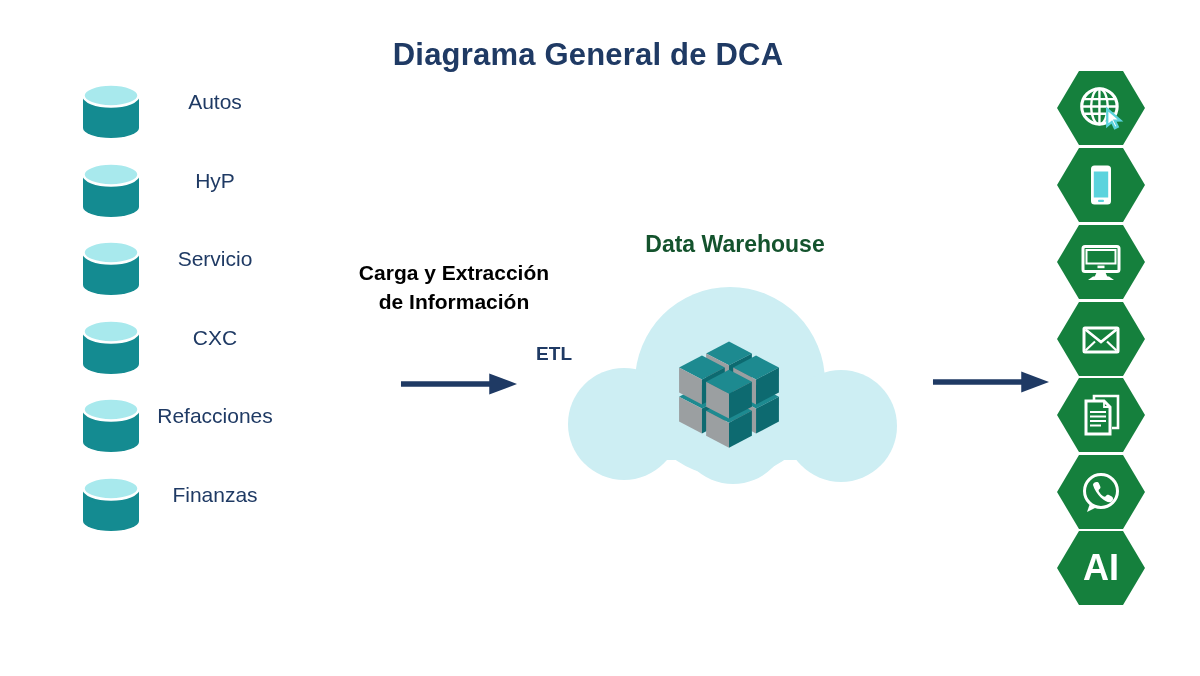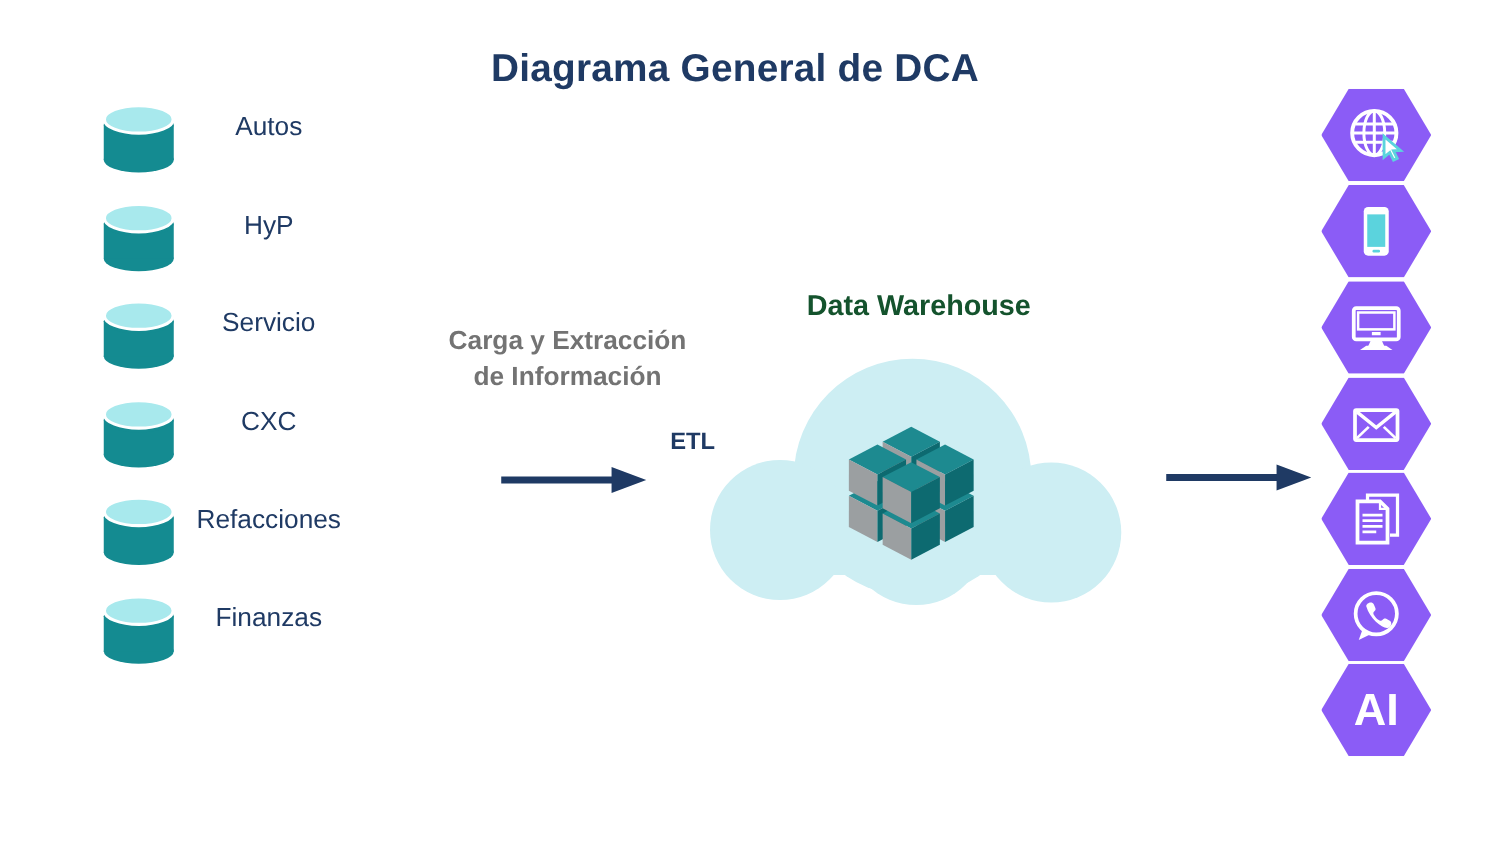--- a/index.html
+++ b/index.html
@@ -5,33 +5,33 @@
   html,body{margin:0;padding:0;background:#fff;}
   .canvas{position:relative;width:1200px;height:652px;background:#ffffff;
           font-family:"Liberation Sans",sans-serif;overflow:hidden;}
   .title{position:absolute;left:0;top:37px;width:1176px;text-align:center;
          font-size:31px;font-weight:700;color:#1f3a64;letter-spacing:.2px;}
   .src-row{position:absolute;left:82px;width:260px;height:57px;}
   .src-row .lbl{position:absolute;left:68px;top:8px;width:130px;text-align:center;
                 font-size:21px;font-weight:400;color:#1f3a64;line-height:22px;}
   .cyl{position:absolute;left:0;top:0;}
   .mid-caption{position:absolute;left:336px;top:258px;width:236px;text-align:center;
-               font-size:21px;font-weight:700;color:#737373;line-height:29px;}
+               font-size:21px;font-weight:700;color:#000000;line-height:29px;}
   .etl{position:absolute;left:336px;top:343px;width:236px;text-align:right;
        font-size:19px;font-weight:700;color:#1f3a64;}
   .arrow{position:absolute;width:119px;height:30px;}
   .arrow1{left:399px;top:369px;}
   .arrow2{left:931px;top:367px;}
   .dw-label{position:absolute;left:620px;top:231px;width:230px;text-align:center;
             font-size:23px;font-weight:700;color:#14532d;}
   .cloud{position:absolute;left:567px;top:285px;}
   .cube{position:absolute;left:677px;top:340px;}
   .ct{fill:#1d8a90}.cl{fill:#9b9fa1}.cr{fill:#0d6a70}
   .hexcol{position:absolute;left:1057px;top:71px;width:88px;}
-  .hex{position:absolute;left:0;width:88px;height:74px;background:#8b5cf6;
+  .hex{position:absolute;left:0;width:88px;height:74px;background:#15803d;
        clip-path:polygon(25% 0%,75% 0%,100% 50%,75% 100%,25% 100%,0% 50%);
        display:flex;align-items:center;justify-content:center;}
   .hex1{top:0}.hex2{top:77px}.hex3{top:154px}.hex4{top:231px}
   .hex5{top:307px}.hex6{top:384px}.hex7{top:460px}
   .ai-text{font-size:36px;font-weight:700;color:#ffffff;line-height:36px;}
   .icon-stroke{stroke:#ffffff;fill:none;}
 </style>
 </head>
 <body>
 

